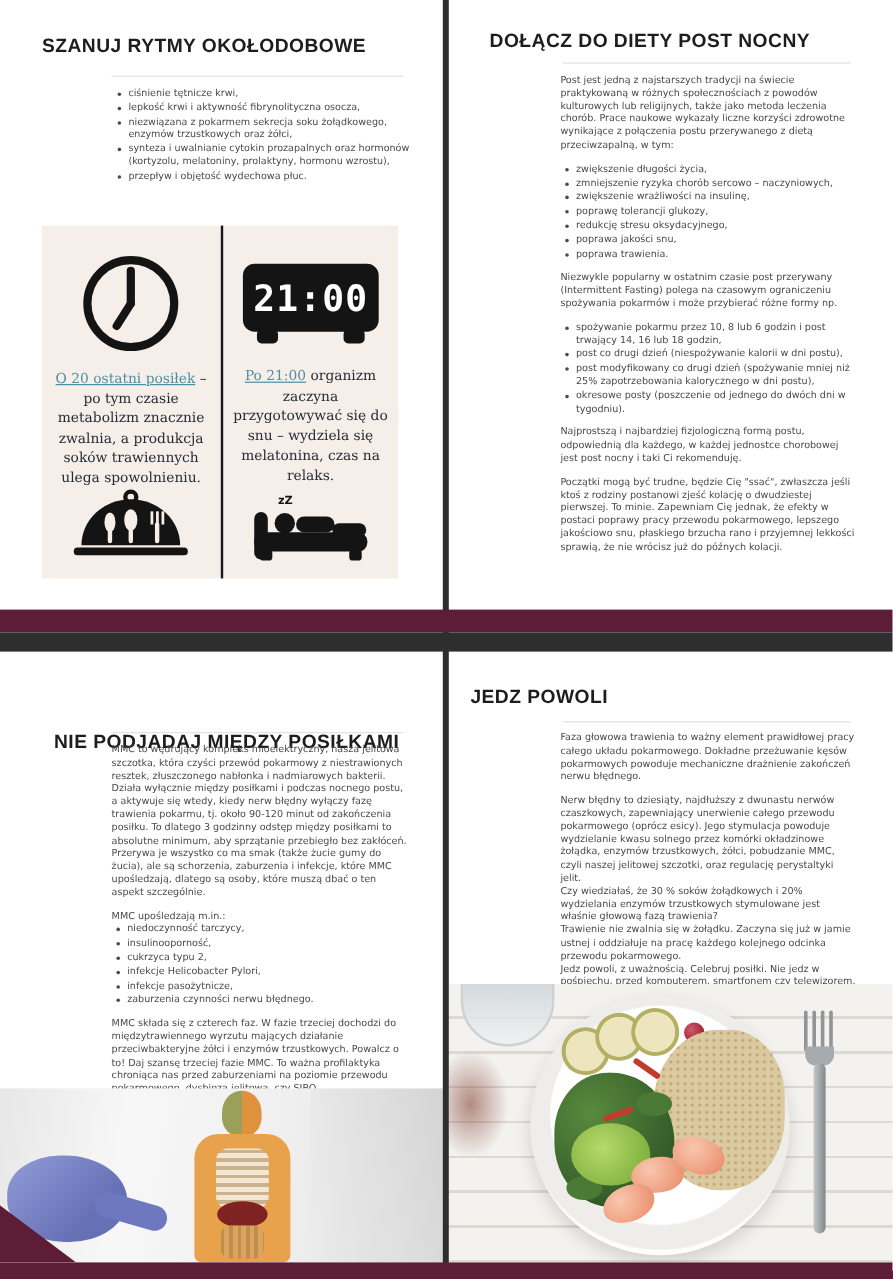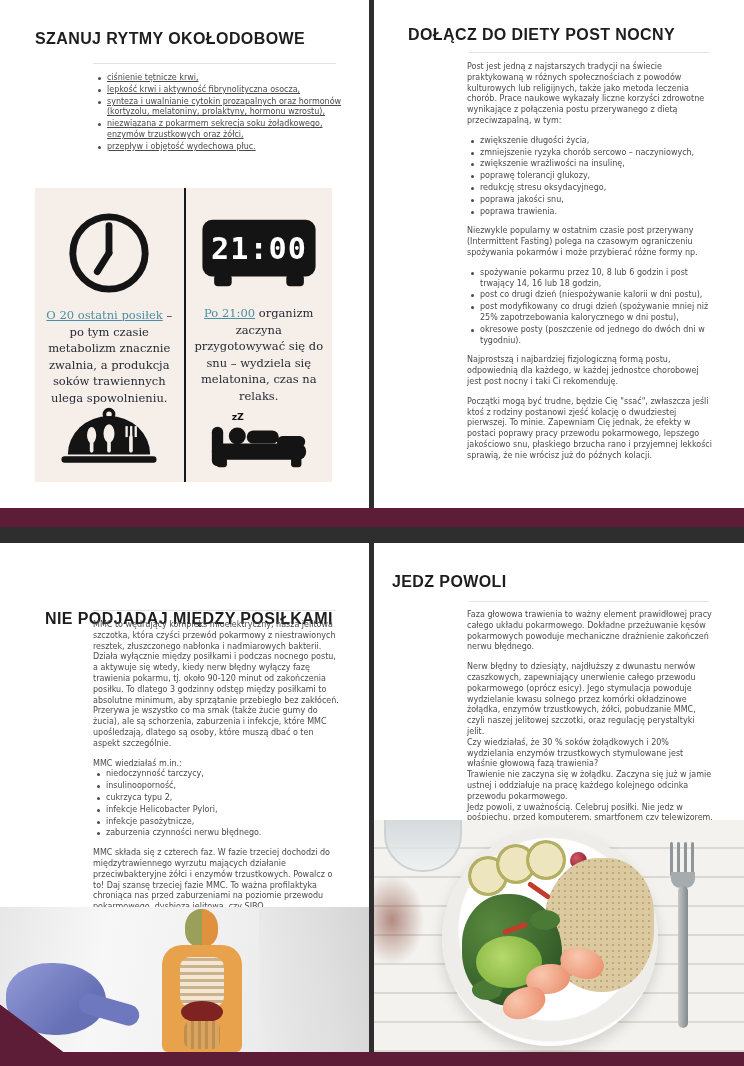--- a/index.html
+++ b/index.html
@@ -29,21 +29,21 @@
   .body-text { position:absolute; font-size:8px; line-height:10.8px; color:var(--body, #4a4a4a); }
   .body-text p { margin:0 0 9px; }
   .body-text p.tight { margin:0; }
   .body-text ul { list-style:none; margin:0 0 9px; padding-left:13px; }
   .body-text ul.endlist { margin-bottom:0; }
   .body-text li { position:relative; margin-bottom:1px; }
   .body-text li::before { content:""; position:absolute; left:-9px; top:4px; width:3px; height:3px;
     border-radius:50%; background:#4a4a4a; }
 
   
-  .q1-list { left:94px; top:73px; width:248px;text-decoration:underline; }
+  .q1-list { left:94px; top:73px; width:248px; }
   .clock-card { position:absolute; left:35px; top:188px; width:297px; height:294px;
     background:var(--cardbg, #f6efe9); display:flex; z-index:0; }
   .card-col { flex:1 1 50%; display:flex; flex-direction:column; align-items:center;
     padding:14px 7px 8px; }
   .card-col.right-col { border-left:2px solid #17181c; }
   .icon-box { height:102px; display:flex; align-items:center; justify-content:center;text-decoration:underline; }
   .card-text { font-family:"DejaVu Serif", serif; font-size:11.5px; line-height:16.5px;
     text-align:center; color:var(--serif, #262b36); margin-top:4px; }
   .card-link { color:var(--teal, #4b8fa2); text-decoration:underline; cursor:pointer; }
   .bottom-icon { margin-top:auto; }
@@ -123,22 +123,22 @@
   <div class="bar bar-maroon-bottom"></div>
 
   <div class="quad q1">
     <div class="sec-title" style="left:35px; top:30px;">SZANUJ RYTMY OKOŁODOBOWE</div>
     <div class="rule" style="left:93px; top:63px; width:243px;"></div>
 
     <div class="body-text q1-list">
       <ul class="endlist">
           <li>ciśnienie tętnicze krwi,</li>
           <li>lepkość krwi i aktywność fibrynolityczna osocza,</li>
+          <li>niezwiązana z pokarmem sekrecja soku żołądkowego, enzymów trzustkowych oraz żółci,</li>
           <li>synteza i uwalnianie cytokin prozapalnych oraz hormonów (kortyzolu, melatoniny, prolaktyny, hormonu wzrostu),</li>
-          <li>niezwiązana z pokarmem sekrecja soku żołądkowego, enzymów trzustkowych oraz żółci,</li>
           <li>przepływ i objętość wydechowa płuc.</li>
         </ul>
     </div>
 
     <div class="clock-card">
       <div class="card-col">
         <div class="icon-box">
           <svg width="88" height="88" viewBox="0 0 90 90" aria-hidden="true">
             <circle cx="45" cy="45" r="37" fill="none" stroke="#141414" stroke-width="7"></circle>
             <line x1="45" y1="45" x2="45" y2="17" stroke="#141414" stroke-width="7" stroke-linecap="round"></line>
@@ -216,21 +216,21 @@
       <p>Najprostszą i najbardziej fizjologiczną formą postu, odpowiednią dla każdego, w każdej jednostce chorobowej jest post nocny i taki Ci rekomenduję.</p>
       <p class="tight">Początki mogą być trudne, będzie Cię "ssać", zwłaszcza jeśli ktoś z rodziny postanowi zjeść kolację o dwudziestej pierwszej. To minie. Zapewniam Cię jednak, że efekty w postaci poprawy pracy przewodu pokarmowego, lepszego jakościowo snu, płaskiego brzucha rano i przyjemnej lekkości sprawią, że nie wrócisz już do późnych kolacji.</p>
     </div>
   </div>
 
   <div class="quad q3">
     <div class="sec-title" style="left:45px; top:40px;margin-top:27px;">NIE PODJADAJ MIĘDZY POSIŁKAMI</div>
     <div class="rule" style="left:93px; top:67px; width:243px;"></div>
     <div class="body-text q3-body">
       <p>MMC to wędrujący kompleks mioelektryczny, nasza jelitowa szczotka, która czyści przewód pokarmowy z niestrawionych resztek, złuszczonego nabłonka i nadmiarowych bakterii. Działa wyłącznie między posiłkami i podczas nocnego postu, a aktywuje się wtedy, kiedy nerw błędny wyłączy fazę trawienia pokarmu, tj. około 90-120 minut od zakończenia posiłku. To dlatego 3 godzinny odstęp między posiłkami to absolutne minimum, aby sprzątanie przebiegło bez zakłóceń. Przerywa je wszystko co ma smak (także żucie gumy do żucia), ale są schorzenia, zaburzenia i infekcje, które MMC upośledzają, dlatego są osoby, które muszą dbać o ten aspekt szczególnie.</p>
-      <p class="tight">MMC wiedziałaś m.in.:</p>
+      <p class="tight">MMC upośledzają m.in.:</p>
       <ul>
           <li>niedoczynność tarczycy,</li>
           <li>insulinooporność,</li>
           <li>cukrzyca typu 2,</li>
           <li>infekcje Helicobacter Pylori,</li>
           <li>infekcje pasożytnicze,</li>
           <li>zaburzenia czynności nerwu błędnego.</li>
         </ul>
       <p class="tight">MMC składa się z czterech faz. W fazie trzeciej dochodzi do międzytrawiennego wyrzutu mających działanie przeciwbakteryjne żółci i enzymów trzustkowych. Powalcz o to! Daj szansę trzeciej fazie MMC. To ważna profilaktyka chroniąca nas przed zaburzeniami na poziomie przewodu pokarmowego, dysbiozą jelitową, czy SIBO.</p>
     </div>
@@ -252,21 +252,21 @@
     </div>
   </div>
 
   <div class="quad q4">
     <div class="sec-title" style="left:18px; top:30px;">JEDZ POWOLI</div>
     <div class="rule" style="left:95px; top:58px; width:240px;"></div>
     <div class="body-text q4-body">
       <p>Faza głowowa trawienia to ważny element prawidłowej pracy całego układu pokarmowego. Dokładne przeżuwanie kęsów pokarmowych powoduje mechaniczne drażnienie zakończeń nerwu błędnego.</p>
       <p class="tight">Nerw błędny to dziesiąty, najdłuższy z dwunastu nerwów czaszkowych, zapewniający unerwienie całego przewodu pokarmowego (oprócz esicy). Jego stymulacja powoduje wydzielanie kwasu solnego przez komórki okładzinowe żołądka, enzymów trzustkowych, żółci, pobudzanie MMC, czyli naszej jelitowej szczotki, oraz regulację perystaltyki jelit.</p>
       <p class="tight">Czy wiedziałaś, że 30 % soków żołądkowych i 20% wydzielania enzymów trzustkowych stymulowane jest właśnie głowową fazą trawienia?</p>
-      <p class="tight">Trawienie nie zaczyna się w żołądku. Zaczyna się już w jamie ustnej i oddziałuje na pracę każdego kolejnego odcinka przewodu pokarmowego.</p>
+      <p class="tight">Trawienie nie zwalnia się w żołądku. Zaczyna się już w jamie ustnej i oddziałuje na pracę każdego kolejnego odcinka przewodu pokarmowego.</p>
       <p class="tight">Jedz powoli, z uważnością. Celebruj posiłki. Nie jedz w pośpiechu, przed komputerem, smartfonem czy telewizorem. Twój układ pokarmowy Ci za to podziękuje.</p>
     </div>
 
     <div class="photo photo-food">
       <div class="food-stain"></div>
       <div class="food-glass"></div>
       <div class="food-plate">
         <div class="zuke" style="left:26px; top:26px;"></div>
         <div class="zuke" style="left:54px; top:14px;"></div>
         <div class="zuke" style="left:84px; top:10px;"></div>

